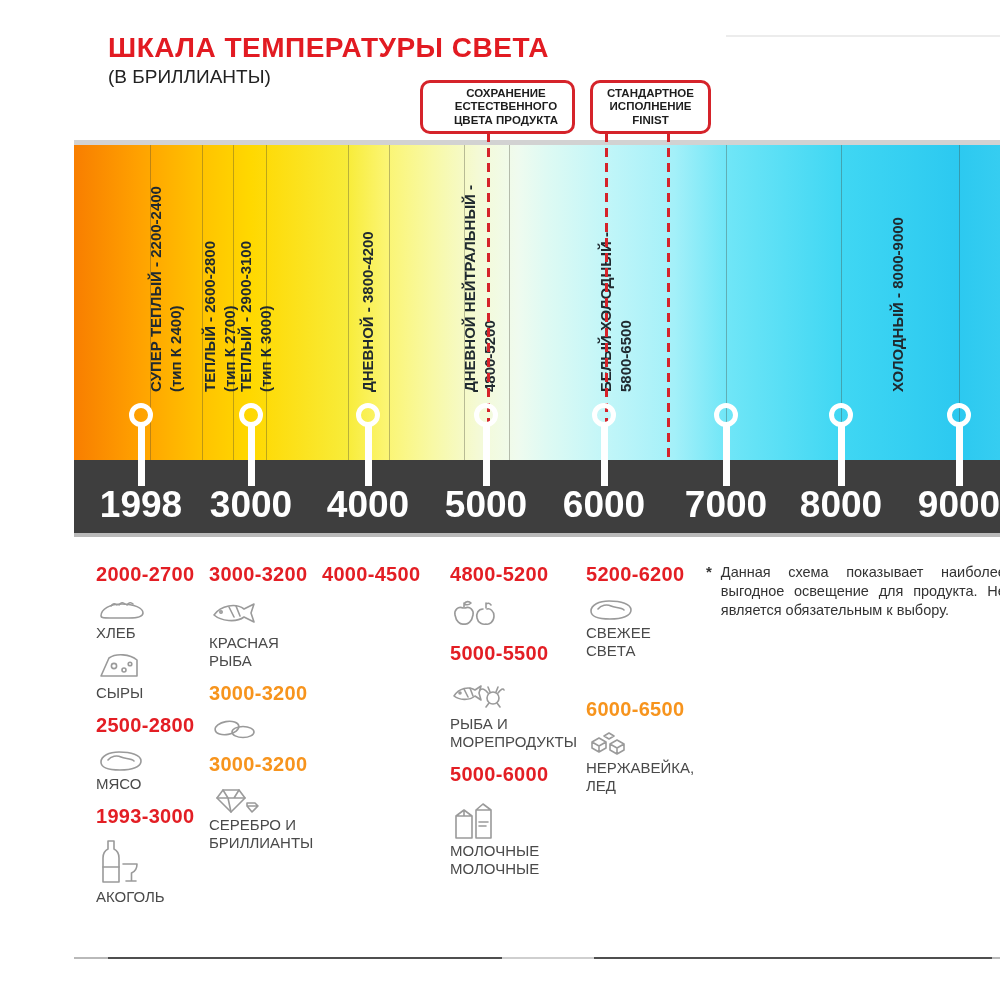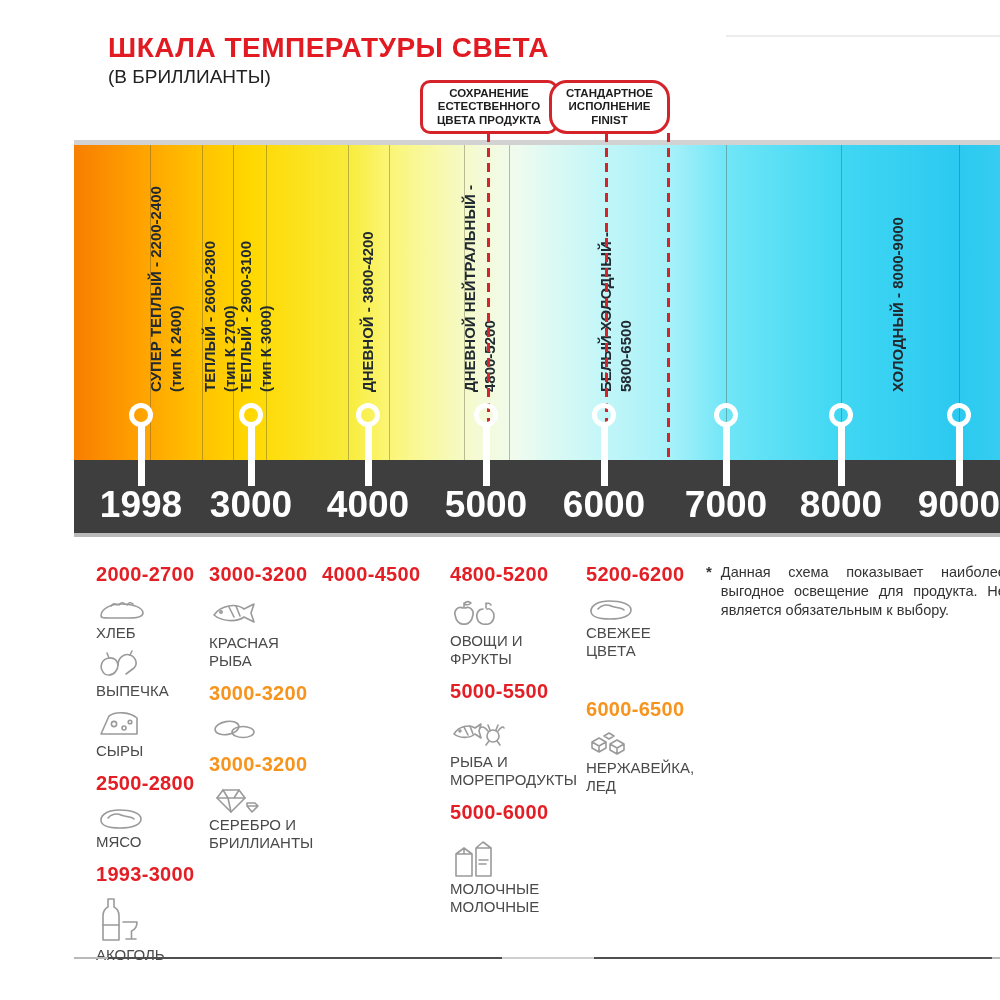--- a/index.html
+++ b/index.html
@@ -8,22 +8,22 @@
 
   
   .title{position:absolute;left:62px;top:32px;font-size:28px;font-weight:bold;color:#e21b22;letter-spacing:.5px;}
   .subtitle{position:absolute;left:62px;top:66px;font-size:19px;color:#222;}
   .topline{position:absolute;left:680px;top:35px;width:320px;height:2px;background:#ececec;}
 
   
   .callout{position:absolute;top:80px;border:3px solid #d5232a;border-radius:10px;background:#fff;
            color:#1d1d1d;font-size:11.5px;font-weight:bold;line-height:13.5px;text-align:center;
            display:flex;align-items:center;justify-content:center;white-space:pre-line;z-index:6;}
-  .c1{left:374px;width:132px;height:48px;}
-  .c2{left:503px;width:115px;height:48px;border-radius:18px;}
+  .c1{left:374px;width:132px;height:48px;padding-left:17px;}
+  .c2{left:544px;width:115px;height:48px;}
 
   
   .grayband{position:absolute;left:28px;top:140px;width:972px;height:5px;background:#d2d2d2;}
   .gradient{position:absolute;left:28px;top:145px;width:945px;height:315px;
     background:linear-gradient(90deg,
       #f87e00 0%, #ffa200 7%, #ffc300 13.5%, #ffd800 18.7%, #f8ec3a 29%,
       #fbf572 33%, #f8f9a6 38%, #f4fad8 43%, #effbef 47%, #defaf3 50%,
       #c3f6f8 56%, #a4f0f9 63.5%, #70e6f7 69%, #40d7f3 81%, #2cc9f0 93.5%, #3acff1 100%);}
   .vline{position:absolute;top:145px;height:315px;width:1px;background:rgba(70,70,55,.35);z-index:2;}
 
@@ -174,26 +174,20 @@
 
   <div class="cat-col" style="left:50px;width:110px">
     <div class="range first">2000-2700</div>
     <div class="item">
       <svg class="ic" width="52" height="26">
           <use href="#sym-bread"></use>
         </svg>
       <div class="lbl">ХЛЕБ</div>
     </div>
     <div class="item">
-      <svg class="ic" width="52" height="32">
-          <use href="#sym-croissant"></use>
-        </svg>
-      <div class="lbl">ВЫПЕЧКА</div>
-    </div>
-    <div class="item">
       <svg class="ic" width="48" height="34">
           <use href="#sym-cheese"></use>
         </svg>
       <div class="lbl">СЫРЫ</div>
     </div>
     <div class="range">2500-2800</div>
     <div class="item">
       <svg class="ic" width="50" height="26">
           <use href="#sym-steak"></use>
         </svg>
@@ -236,22 +230,20 @@
   <div class="cat-col" style="left:276px;width:125px">
     <div class="range first">4000-4500</div>
   </div>
 
   <div class="cat-col" style="left:404px;width:178px">
     <div class="range first">4800-5200</div>
     <div class="item">
       <svg class="ic" width="48" height="34">
           <use href="#sym-vegfruit"></use>
         </svg>
-      <div class="lbl">ОВОЩИ И
-ФРУКТЫ</div>
     </div>
     <div class="range">5000-5500</div>
     <div class="item">
       <svg class="ic" width="56" height="38">
           <use href="#sym-seafood"></use>
         </svg>
       <div class="lbl">РЫБА И
 МОРЕПРОДУКТЫ</div>
     </div>
     <div class="range">5000-6000</div>
@@ -263,21 +255,21 @@
     </div>
   </div>
 
   <div class="cat-col" style="left:540px;width:120px">
     <div class="range first">5200-6200</div>
     <div class="item">
       <svg class="ic" width="50" height="26">
           <use href="#sym-steak"></use>
         </svg>
       <div class="lbl">СВЕЖЕЕ
-ЦВЕТА</div>
+СВЕТА</div>
     </div>
     <div class="range orange" style="margin-top:38px">6000-6500</div>
     <div class="item">
       <svg class="ic" width="44" height="26">
           <use href="#sym-ice"></use>
         </svg>
       <div class="lbl">НЕРЖАВЕЙКА,
 ЛЕД</div>
     </div>
   </div>

